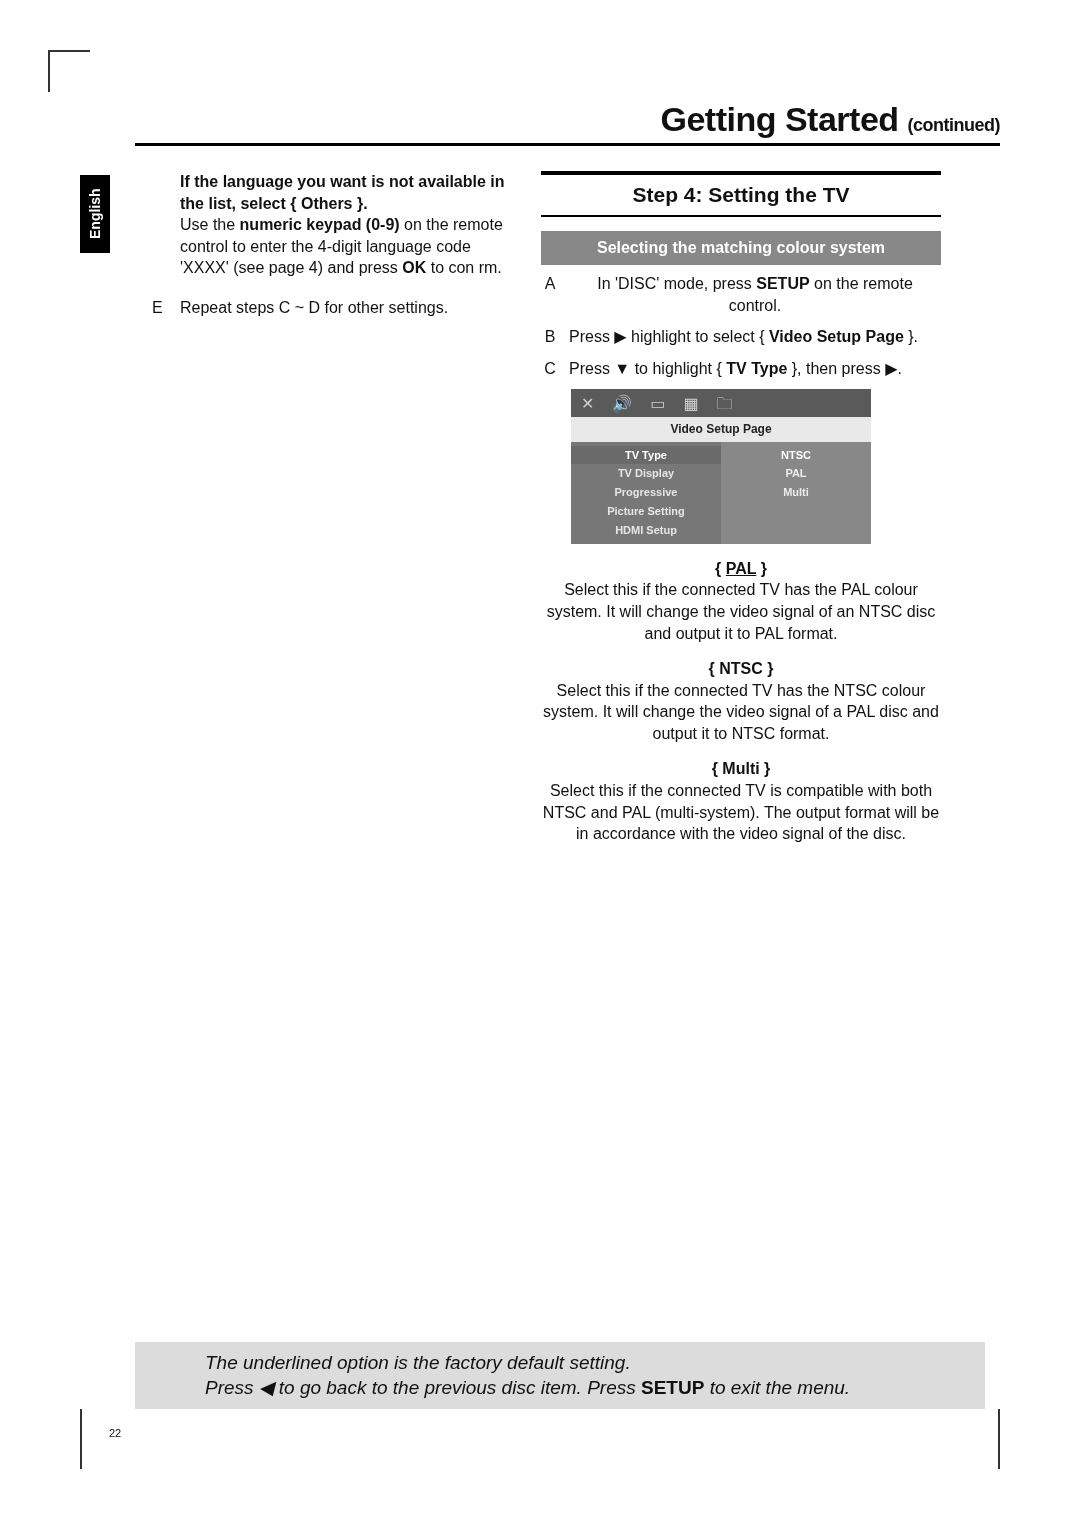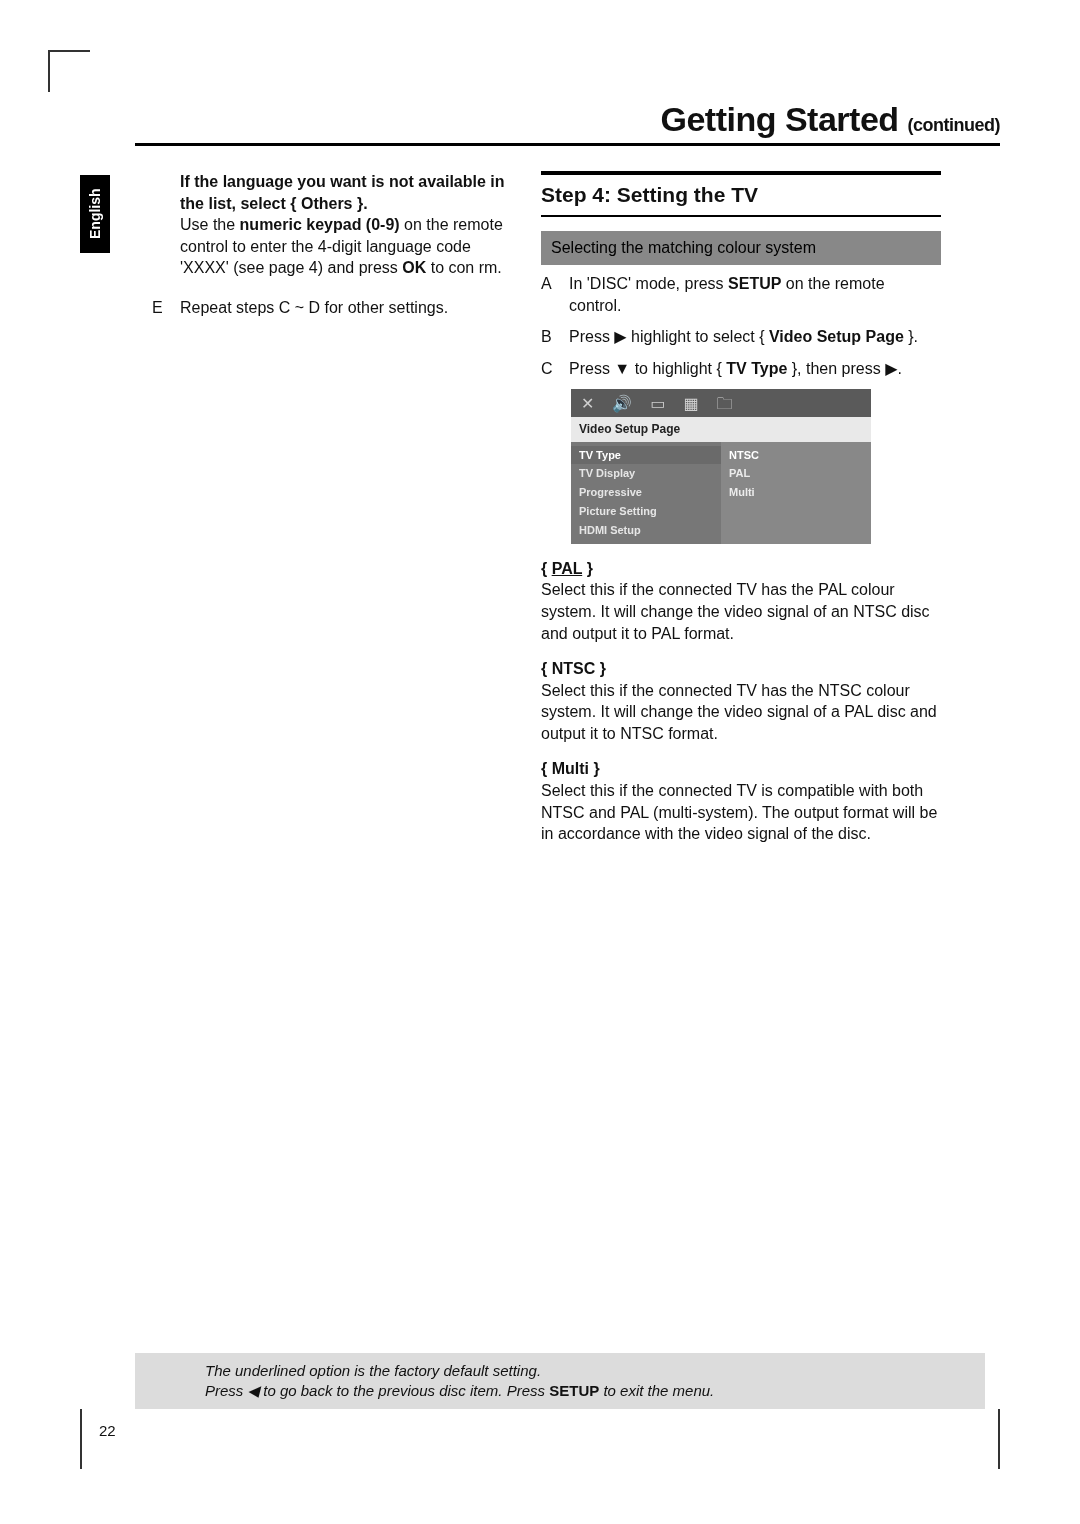--- a/index.html
+++ b/index.html
@@ -71,33 +71,34 @@
   }
   .col-left {
     width: 360px;
     font-size: 16px;
     line-height: 1.35;
   }
   .col-right {
     width: 400px;
     font-size: 16px;
     line-height: 1.35;
+    text-align: center;
   }
   .step-heading {
     font-family: "Arial Black", Arial, sans-serif;
     font-weight: 900;
     font-size: 21px;
     margin: 0 0 6px 0;
   }
   .step-rule-top { border-top: 4px solid #000; margin: 0 0 6px 0; }
   .step-rule-bot { border-top: 2px solid #000; margin: 4px 0 14px 0; }
   .sub-heading {
     background: #888;
-    color: #000000;
-    font-weight: normal;
+    color: #ffffff;
+    font-weight: bold;
     padding: 6px 10px;
     font-size: 16px;
     margin: 0 0 8px 0;
   }
   .step-list {
     list-style: none;
     padding: 0;
     margin: 0;
   }
   .step-list li {
@@ -162,35 +163,35 @@
     color: #ececec;
   }
   .osd .osd-vals div.sel { color:#fff; }
   .tips {
     position: absolute;
     left: 135px;
     right: 95px;
     bottom: 115px;
     background: #dcdcdc;
     font-style: italic;
-    font-size: 15px;
+    font-size: 19px;
     padding: 8px 12px 8px 70px;
     line-height: 1.35;
   }
   .tips .tips-label {
     position: absolute;
     left: 12px;
     font-style: italic;
     letter-spacing: 4px;
   }
   .page-num {
     position: absolute;
-    left: 99px;
+    left: 109px;
     bottom: 85px;
-    font-size: 15px;
+    font-size: 11px;
   }
   .bold { font-weight: bold; }
   .arrow-right::before { content: "▶"; }
   .arrow-left::before  { content: "◀"; }
   .arrow-down::before  { content: "▼"; }
 </style>
 </head>
 <body>
 
 <div class="page">

